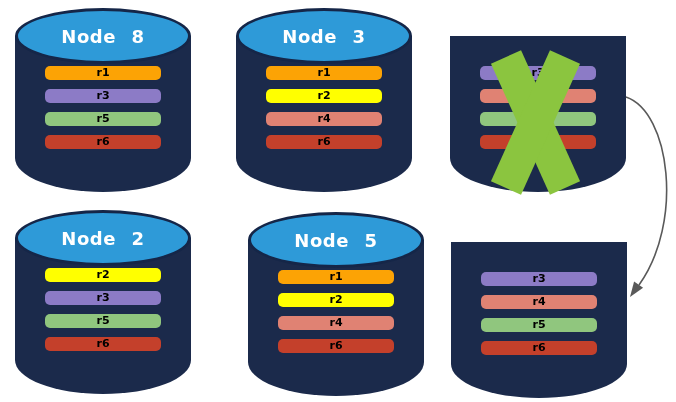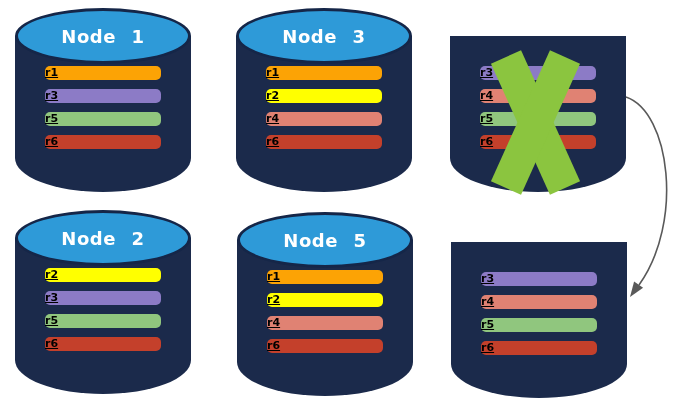--- a/index.html
+++ b/index.html
@@ -13,21 +13,21 @@
   }
   .cylinder {
     position: absolute;
     width: 176px;
     height: 184px;
   }
   .pos-n1 { left: 15px;  top: 8px; }
   .pos-n2 { left: 236px; top: 8px; }
   .pos-n3 { left: 450px; top: 8px; }
   .pos-n4 { left: 15px;  top: 210px; }
-  .pos-n5 { left: 237px; top: 212px; }
+  .pos-n5 { left: 248px; top: 212px; }
   .pos-n6 { left: 451px; top: 214px; }
   .cyl-body {
     position: absolute;
     top: 28px; left: 0; right: 0; bottom: 0;
     background: var(--cylinder-body, #1b2a4b);
     border-radius: 0 0 88px 88px / 0 0 34px 34px;
     z-index: 1;
   }
   .cyl-top {
     position: absolute;
@@ -51,21 +51,21 @@
   }
   .bar {
     position: absolute;
     left: 30px;
     width: 116px;
     height: 14px;
     border-radius: 5px;
     z-index: 3;
     display: flex;
     align-items: center;
-    text-decoration: underline;
+    justify-content: center;
   }
   .b1 { top: 58px; }
   .b2 { top: 81px; }
   .b3 { top: 104px; }
   .b4 { top: 127px; }
   .bar-label {
     font-size: 11px;
     font-weight: bold;
     line-height: 14px;
     color: var(--bar-label-color, #000000);
@@ -96,21 +96,21 @@
   .arrow-head { fill: var(--arrow, #595959); }
 </style>
 </head>
 <body>
 
 <div class="canvas">
 
   <div class="cylinder pos-n1">
     <div class="cyl-body"></div>
     <div class="cyl-top">
-      <span class="node-title">Node 1</span>
+      <span class="node-title">Node 8</span>
     </div>
     <div class="bar b1" style="background: rgb(252, 163, 5);">
       <span class="bar-label">r1</span>
     </div>
     <div class="bar b2" style="background: rgb(140, 123, 198);">
       <span class="bar-label">r3</span>
     </div>
     <div class="bar b3" style="background: rgb(144, 198, 126);">
       <span class="bar-label">r5</span>
     </div>

